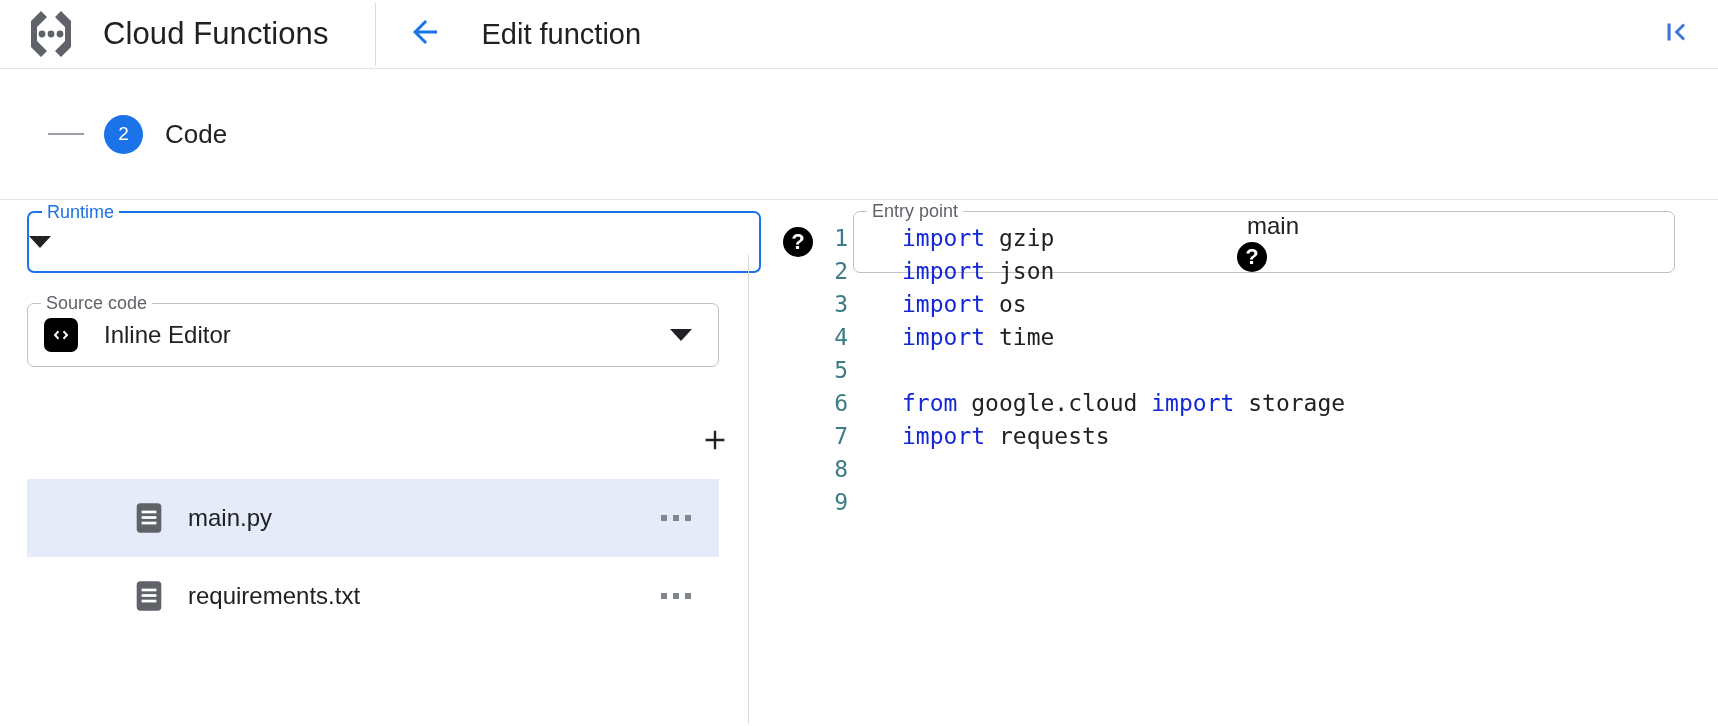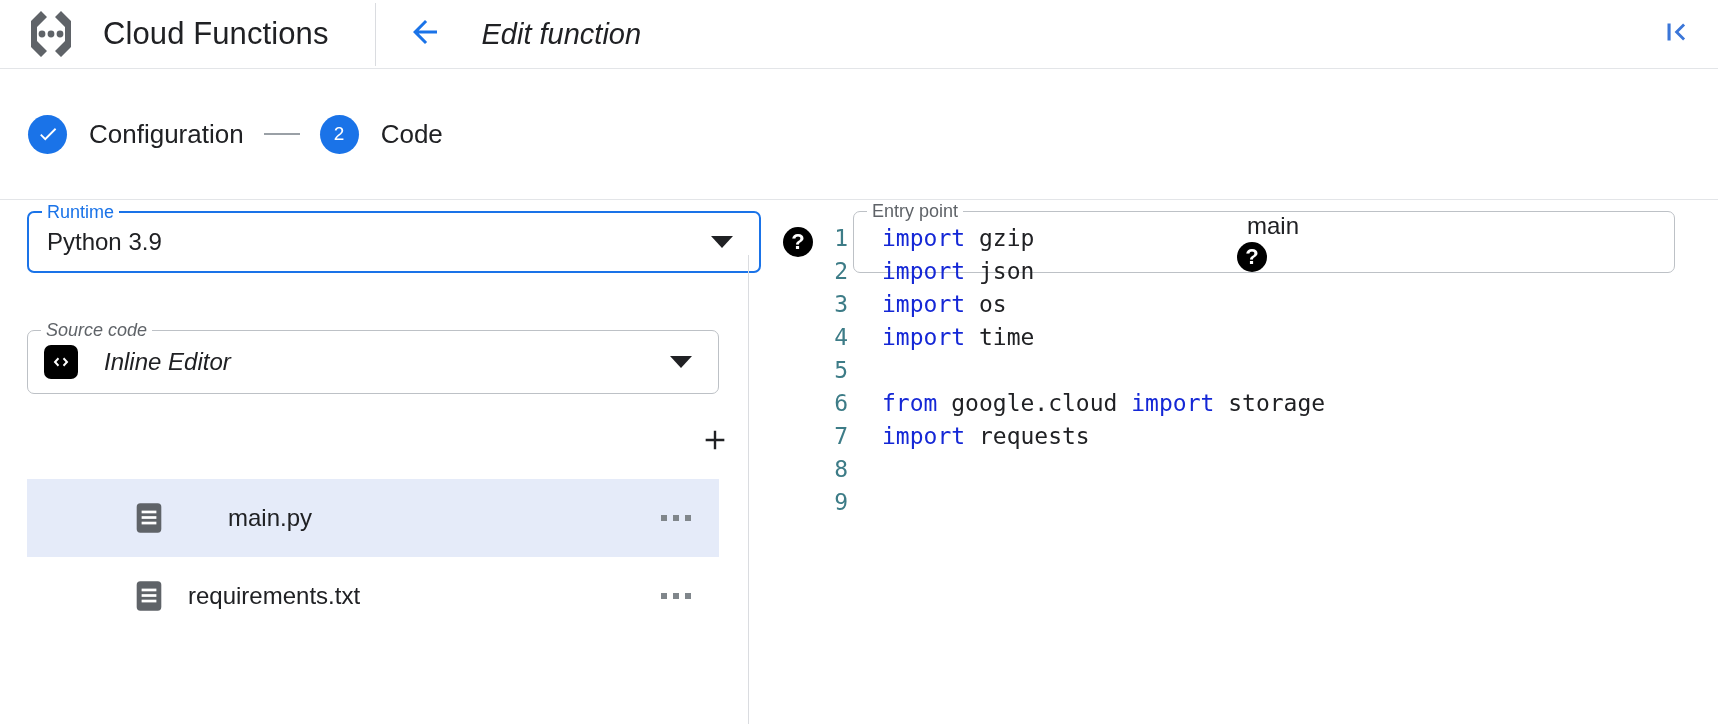--- a/index.html
+++ b/index.html
@@ -61,21 +61,20 @@
     justify-content: center;
     border-radius: 50%;
     cursor: pointer;
   }
   .page-heading {
     font-size: 29px;
     font-weight: 400;
     color: #202124;
     margin-left: 33px;
     white-space: nowrap;
-    font-style: italic;
   }
   .header-spacer { flex: 1 1 auto; }
   .collapse-button {
     width: 44px;
     height: 44px;
     margin-right: 20px;
     display: flex;
     align-items: center;
     justify-content: center;
     cursor: pointer;
@@ -220,24 +219,23 @@
     height: 62px;
     flex-direction: column;
   }
   .entry-help {
     margin-right: 24px;
   }
 
   .source-field {
     position: absolute;
     left: 27px;
-    top: 130px;
+    top: 103px;
     width: 692px;
     height: 64px;
-    font-style: italic;
   }
   .inline-icon {
     width: 34px;
     height: 34px;
     background: #000;
     border-radius: 7px;
     margin-left: 16px;
     display: flex;
     align-items: center;
     justify-content: center;
@@ -273,21 +271,20 @@
   }
   .file-row {
     height: 78px;
     display: flex;
     align-items: center;
     cursor: pointer;
     position: relative;
   }
   .file-row.selected {
     background: #e5ebf9;
-    gap: 40px;
   }
   .file-icon {
     width: 30px;
     height: 32px;
     margin-left: 107px;
     flex: 0 0 30px;
   }
   .file-name {
     font-size: 24px;
     color: #202124;
@@ -338,21 +335,21 @@
     white-space: pre;
   }
   .line-no {
     width: 30px;
     flex: 0 0 30px;
     text-align: right;
     color: #3d7c87;
     user-select: none;
   }
   .code-text {
-    margin-left: 34px;
+    margin-left: 54px;
     color: #202124;
   }
   .kw { color: #1427d6; }
   .pl { color: #202124; }
 </style>
 </head>
 <body>
 
 <div class="app-header">
 
@@ -388,45 +385,36 @@
       <svg width="34" height="34" viewBox="0 0 24 24" xmlns="http://www.w3.org/2000/svg">
         <path d="M18.41 16.59L13.82 12l4.59-4.59L17 6l-6 6 6 6 1.41-1.41z" fill="#3b76d8"></path>
         <rect x="6" y="6" width="2.2" height="12" fill="#3b76d8"></rect>
       </svg>
     </span>
   </div>
 </div>
 
 <div class="stepper-bar">
 
-  <div class="step">
-    <span class="step-circle">
-      <svg width="22" height="22" viewBox="0 0 24 24" xmlns="http://www.w3.org/2000/svg">
-        <path d="M9 16.17L4.83 12l-1.42 1.41L9 19 21 7l-1.41-1.41z" fill="#ffffff"></path>
-      </svg>
-    </span>
-    <span class="step-label">Configuration</span>
-  </div>
 
   <div class="step-connector"></div>
 
   <div class="step">
     <span class="step-circle">2</span>
     <span class="step-label">Code</span>
   </div>
 </div>
 
 <div class="content">
 
   <div class="left-pane">
 
     <div class="runtime-row">
       <div class="field focused runtime-field">
         <span class="field-legend">Runtime</span>
-        <span class="field-value">Python 3.9</span>
         <span class="caret"></span>
       </div>
       <span class="help-icon runtime-help">?</span>
     </div>
 
     <div class="field source-field">
       <span class="field-legend">Source code</span>
       <span class="inline-icon">
         <svg width="22" height="22" viewBox="0 0 24 24" xmlns="http://www.w3.org/2000/svg">
           <path d="M8.5 7L4 12l4.5 5 1.5-1.6L7 12l3-3.4z" fill="#ffffff"></path>

